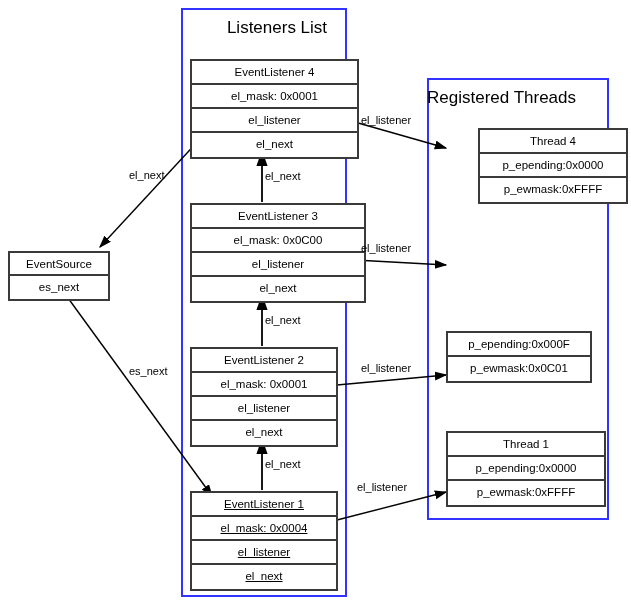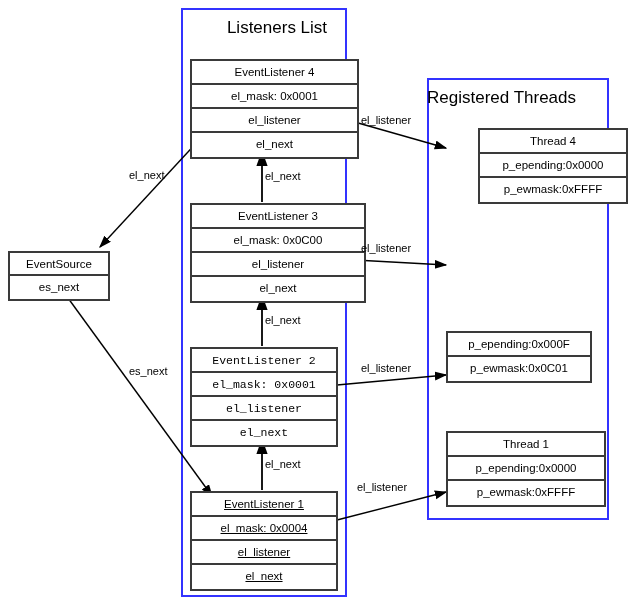--- a/index.html
+++ b/index.html
@@ -122,21 +122,21 @@
     <div class="row">el_next</div>
   </div>
 
   <div class="node" style="left:190px; top:203px; width:176px;">
     <div class="row">EventListener 3</div>
     <div class="row">el_mask: 0x0C00</div>
     <div class="row">el_listener</div>
     <div class="row">el_next</div>
   </div>
 
-  <div class="node" style="left:190px; top:347px; width:148px;font-family:Liberation Mono, monospace;">
+  <div class="node" style="left:190px; top:347px; width:148px;">
     <div class="row">EventListener 2</div>
     <div class="row">el_mask: 0x0001</div>
     <div class="row">el_listener</div>
     <div class="row">el_next</div>
   </div>
 
   <div class="node" style="left:190px; top:491px; width:148px;text-decoration:underline;">
     <div class="row">EventListener 1</div>
     <div class="row">el_mask: 0x0004</div>
     <div class="row">el_listener</div>

